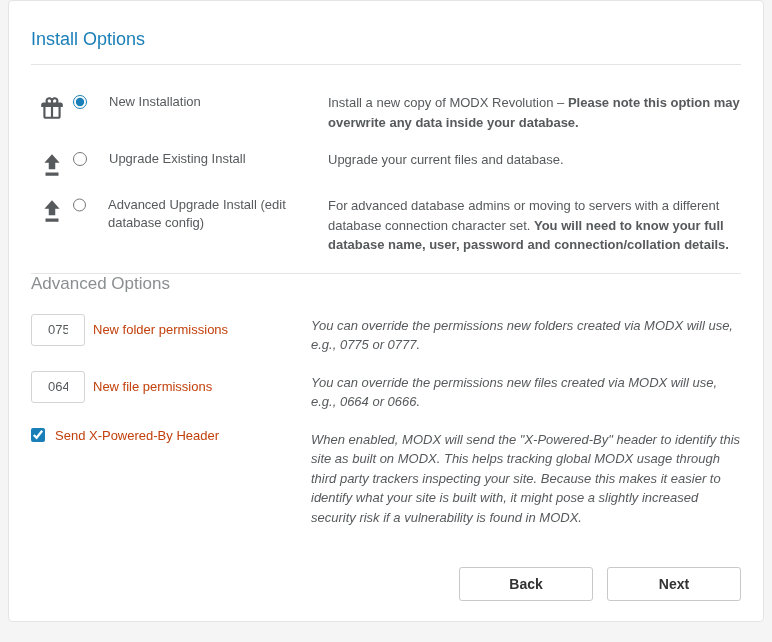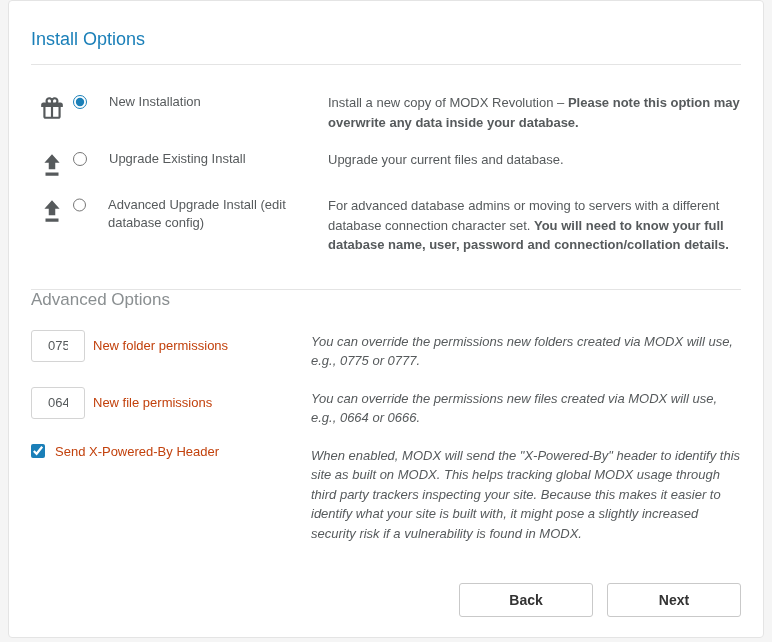--- a/index.html
+++ b/index.html
@@ -33,21 +33,21 @@
       padding-top: 12px;
       padding-bottom: 18px;
       border-bottom: 1px solid #e4e4e4;
     }
     .option-row {
       display: flex;
       align-items: flex-start;
       margin-bottom: 18px;
     }
     .option-row:last-child {
-      margin-bottom: 16px;
+      margin-bottom: 0;
     }
     .icon-col {
       width: 42px;
       flex-shrink: 0;
       display: flex;
       justify-content: center;
       padding-top: 2px;
     }
     .radio-label-col {
       width: 255px;

